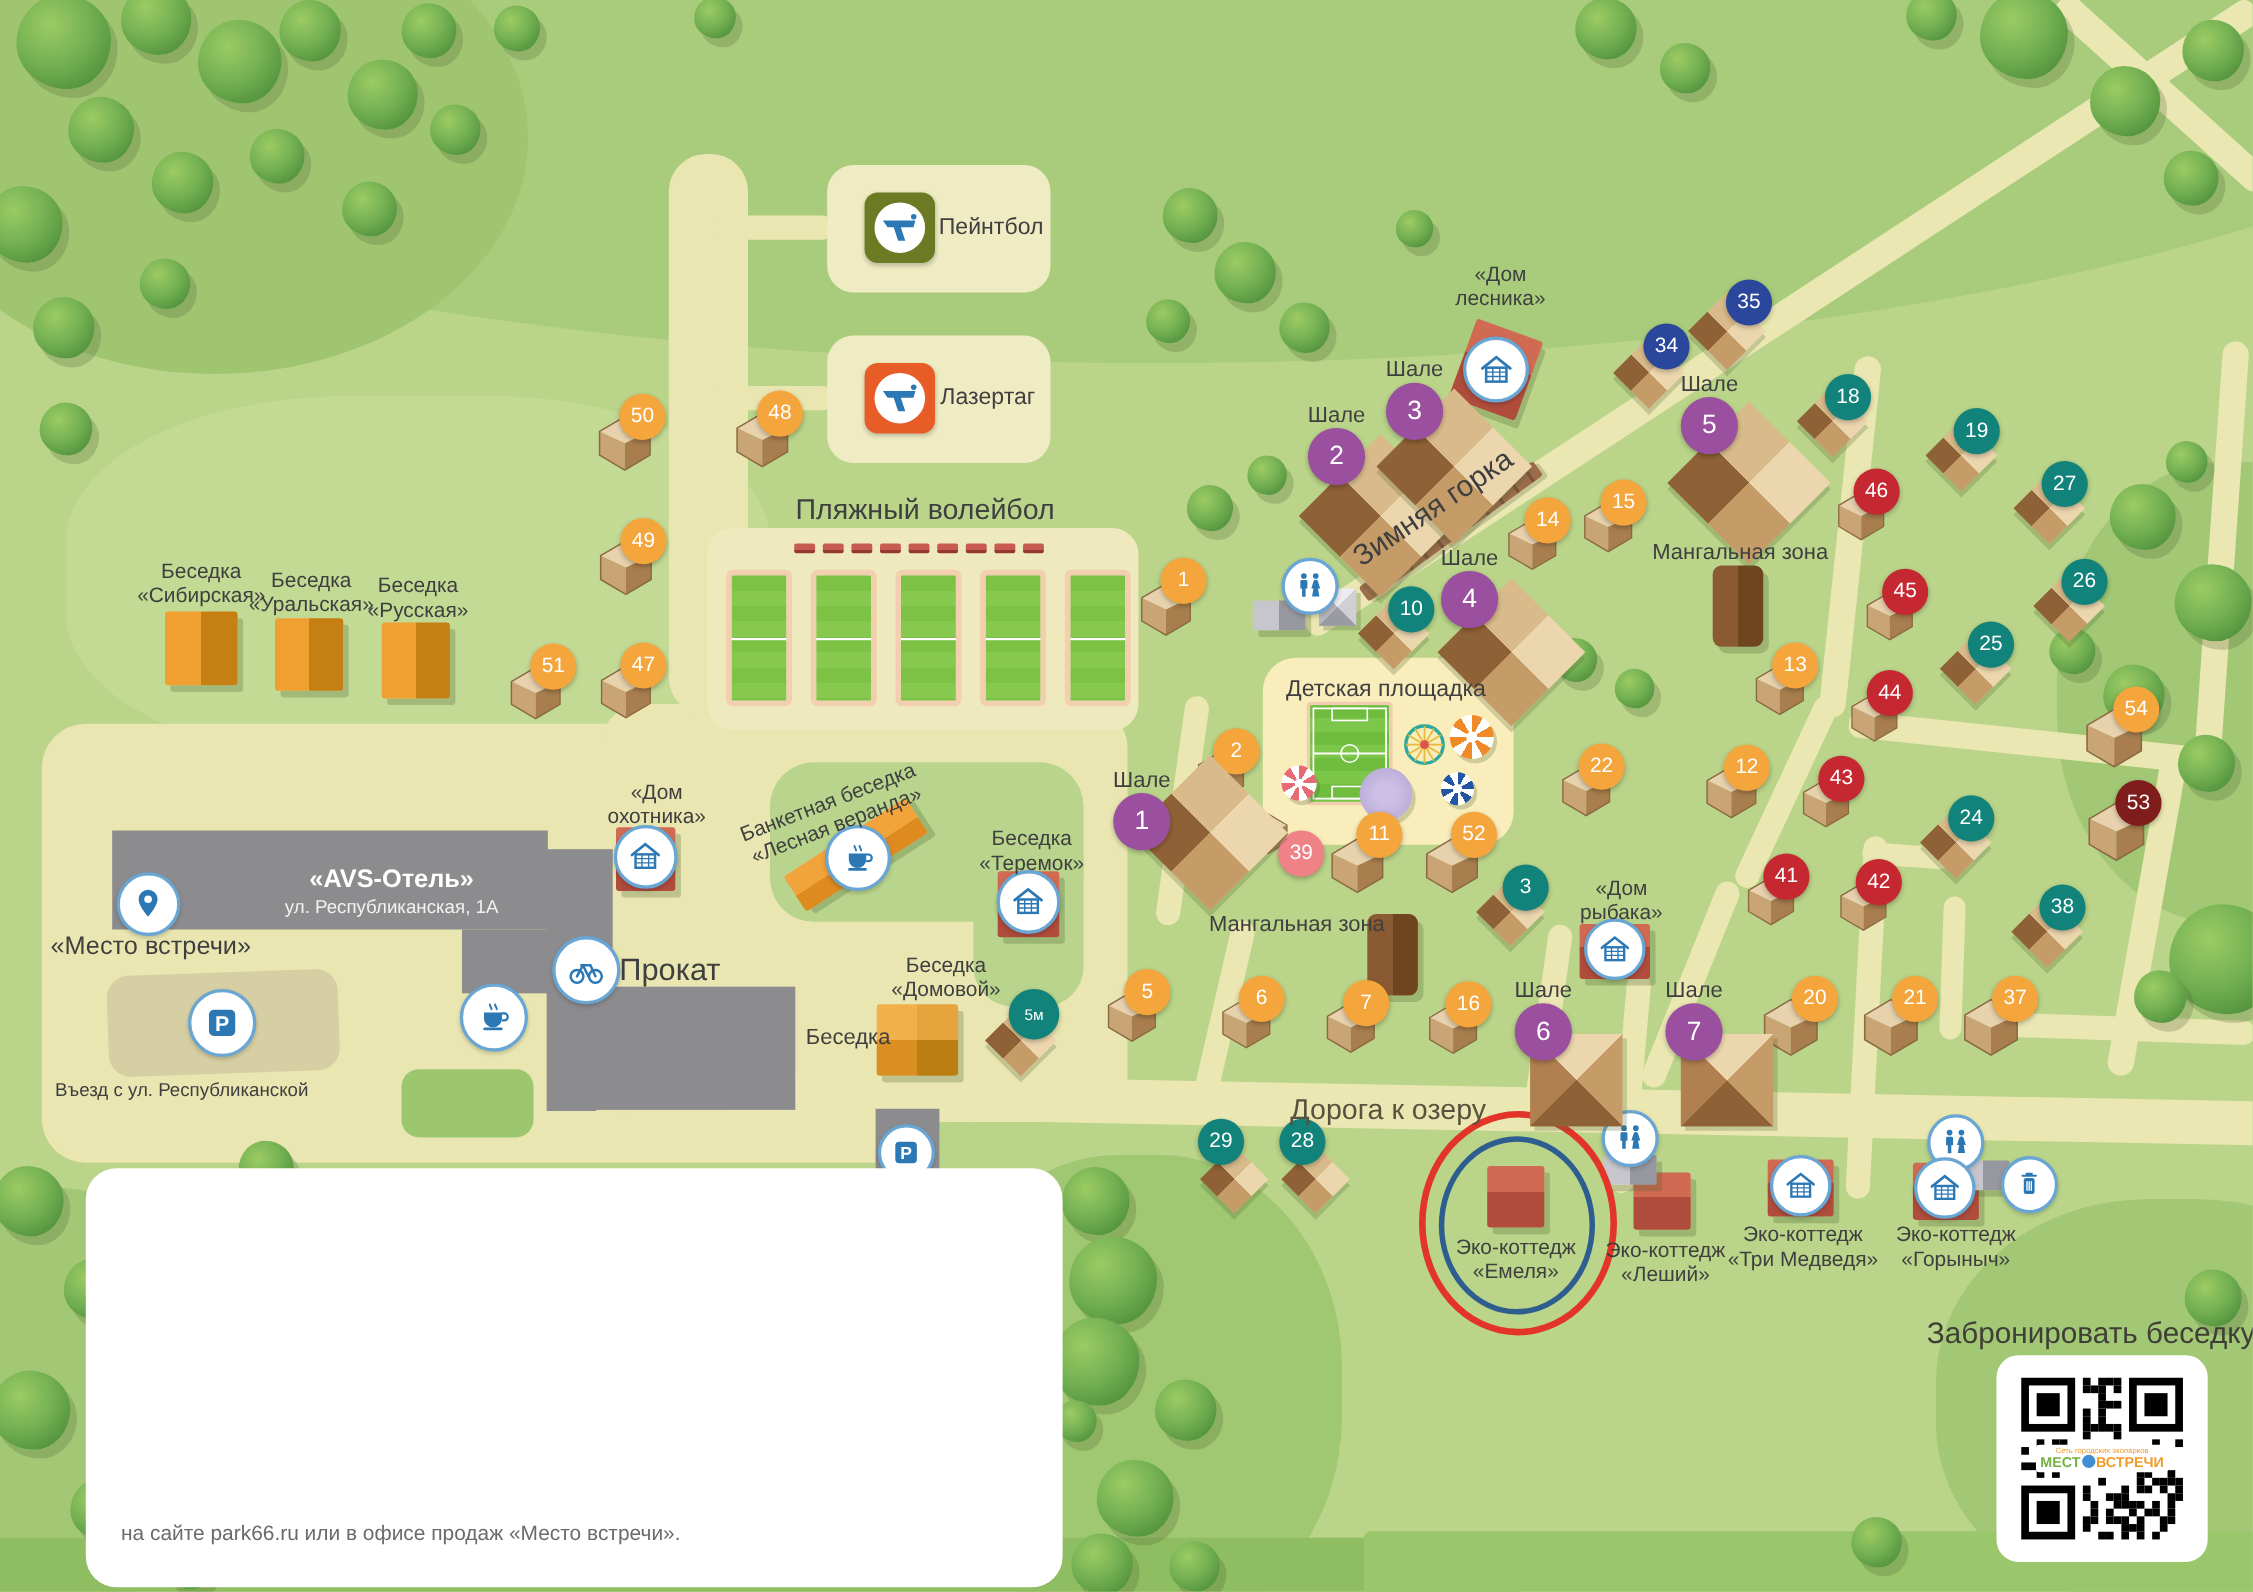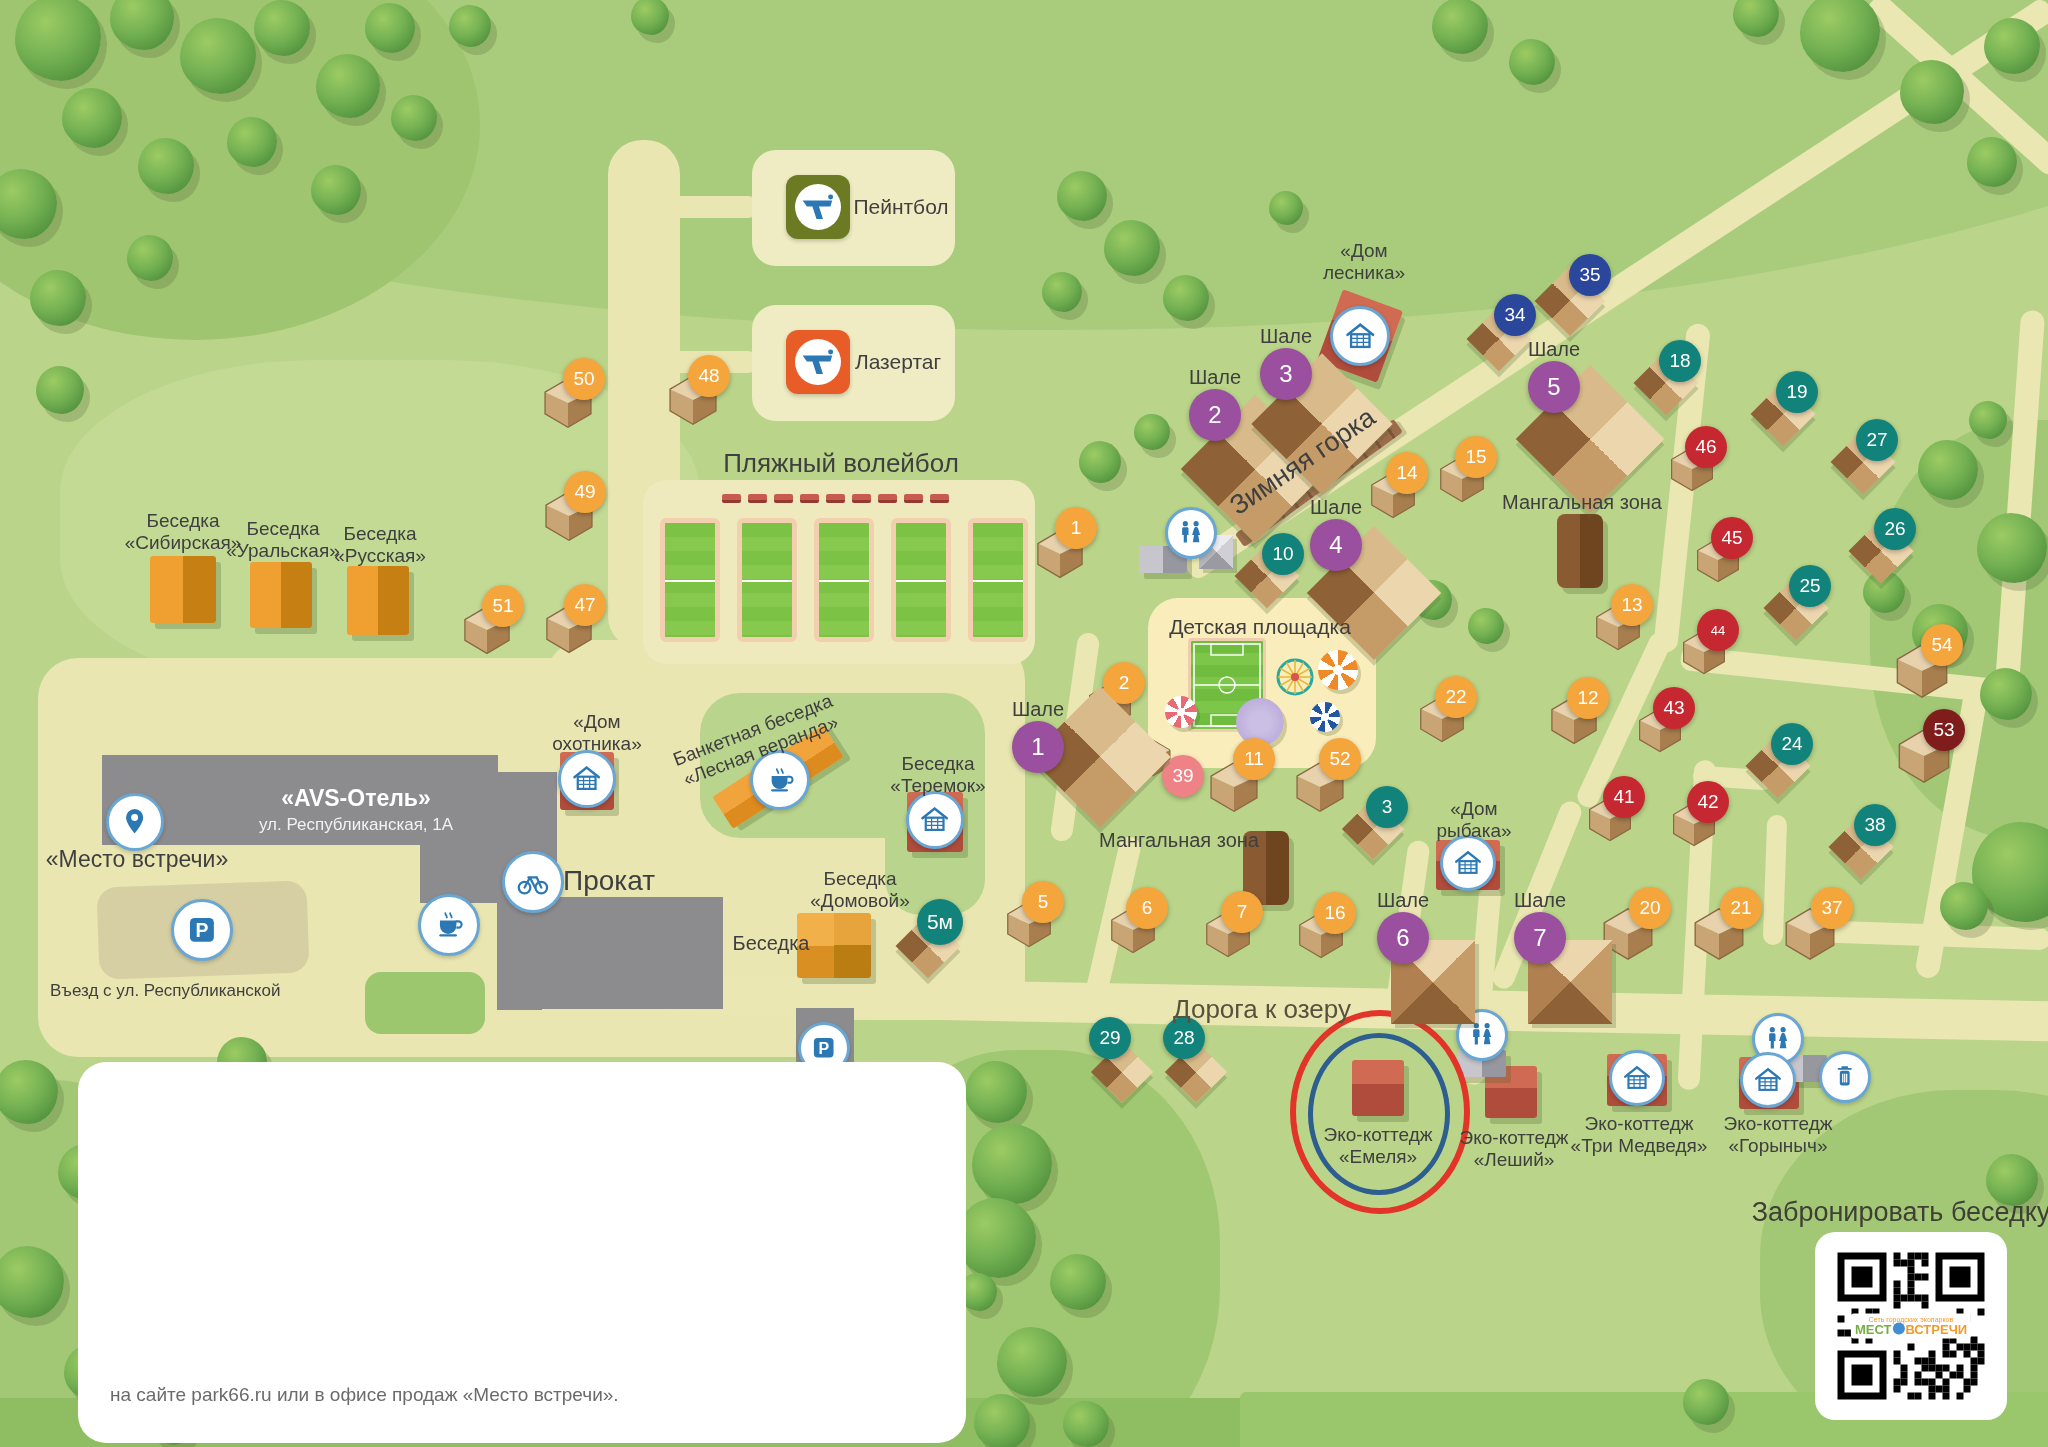--- a/index.html
+++ b/index.html
@@ -550,21 +550,21 @@
     <polygon points="37,12 20,20 20,38 37,28" fill="#a87e4e"></polygon>
     <polygon points="3,12 20,2 37,12 37,28 20,38 3,28" fill="none" stroke="#8a6a42" stroke-width="1"></polygon>
         </svg></div>
       <div class="marker" style="left: 1732px; top: 538px; width: 42px; height: 42px; background: rgb(198, 40, 50); font-size: 19px;">45</div>
       <div class="hexhouse" style="left: 1704px; top: 652px; width: 48px; height: 48px;"><svg width="48" height="48" viewBox="0 0 40 40">
     <polygon points="3,12 20,2 37,12 20,20" fill="#e8d2ae"></polygon>
     <polygon points="3,12 20,20 20,38 3,28" fill="#c9a474"></polygon>
     <polygon points="37,12 20,20 20,38 37,28" fill="#a87e4e"></polygon>
     <polygon points="3,12 20,2 37,12 37,28 20,38 3,28" fill="none" stroke="#8a6a42" stroke-width="1"></polygon>
         </svg></div>
-      <div class="marker" style="left: 1718px; top: 630px; width: 42px; height: 42px; background: rgb(198, 40, 50); font-size: 13px;">44</div>
+      <div class="marker" style="left: 1718px; top: 630px; width: 42px; height: 42px; background: rgb(198, 40, 50); font-size: 19px;">44</div>
       <div class="hexhouse" style="left: 1660px; top: 730px; width: 48px; height: 48px;"><svg width="48" height="48" viewBox="0 0 40 40">
     <polygon points="3,12 20,2 37,12 20,20" fill="#e8d2ae"></polygon>
     <polygon points="3,12 20,20 20,38 3,28" fill="#c9a474"></polygon>
     <polygon points="37,12 20,20 20,38 37,28" fill="#a87e4e"></polygon>
     <polygon points="3,12 20,2 37,12 37,28 20,38 3,28" fill="none" stroke="#8a6a42" stroke-width="1"></polygon>
         </svg></div>
       <div class="marker" style="left: 1674px; top: 708px; width: 42px; height: 42px; background: rgb(198, 40, 50); font-size: 19px;">43</div>
       <div class="hexhouse" style="left: 1610px; top: 819px; width: 48px; height: 48px;"><svg width="48" height="48" viewBox="0 0 40 40">
     <polygon points="3,12 20,2 37,12 20,20" fill="#e8d2ae"></polygon>
     <polygon points="3,12 20,20 20,38 3,28" fill="#c9a474"></polygon>
@@ -595,21 +595,21 @@
       <div class="marker" style="left: 1283px; top: 554px; width: 42px; height: 42px; background: rgb(18, 131, 122); font-size: 19px;">10</div>
       <div class="pyr" style="left: 1373px; top: 829px; width: 44px; height: 44px;"></div>
       <div class="marker" style="left: 1387px; top: 807px; width: 42px; height: 42px; background: rgb(18, 131, 122); font-size: 19px;">3</div>
       <div class="pyr" style="left: 1861px; top: 847px; width: 46px; height: 46px;"></div>
       <div class="marker" style="left: 1875px; top: 825px; width: 42px; height: 42px; background: rgb(18, 131, 122); font-size: 19px;">38</div>
       <div class="pyr" style="left: 1122px; top: 1072px; width: 44px; height: 44px;"></div>
       <div class="marker" style="left: 1110px; top: 1038px; width: 42px; height: 42px; background: rgb(18, 131, 122); font-size: 19px;">29</div>
       <div class="pyr" style="left: 1196px; top: 1072px; width: 44px; height: 44px;"></div>
       <div class="marker" style="left: 1184px; top: 1038px; width: 42px; height: 42px; background: rgb(18, 131, 122); font-size: 19px;">28</div>
       <div class="pyr" style="left: 928px; top: 946px; width: 46px; height: 46px;"></div>
-      <div class="marker" style="left: 940px; top: 922px; width: 46px; height: 46px; background: rgb(18, 131, 122); font-size: 21px;">5м</div>
+      <div class="marker" style="left: 940px; top: 922px; width: 46px; height: 46px; background: rgb(18, 131, 122); font-size: 14px;">5м</div>
       <div class="pyr" style="left: 1499px; top: 339px; width: 46px; height: 46px;"></div>
       <div class="marker" style="left: 1515px; top: 315px; width: 42px; height: 42px; background: rgb(43, 71, 156); font-size: 19px;">34</div>
       <div class="pyr" style="left: 1570px; top: 301px; width: 50px; height: 50px;"></div>
       <div class="marker" style="left: 1590px; top: 275px; width: 42px; height: 42px; background: rgb(43, 71, 156); font-size: 19px;">35</div>
       <div class="hexhouse" style="left: 1153px; top: 758px; width: 40px; height: 40px;"><svg width="40" height="40" viewBox="0 0 40 40">
     <polygon points="3,12 20,2 37,12 20,20" fill="#e8d2ae"></polygon>
     <polygon points="3,12 20,20 20,38 3,28" fill="#c9a474"></polygon>
     <polygon points="37,12 20,20 20,38 37,28" fill="#a87e4e"></polygon>
     <polygon points="3,12 20,2 37,12 37,28 20,38 3,28" fill="none" stroke="#8a6a42" stroke-width="1"></polygon>
         </svg></div>

